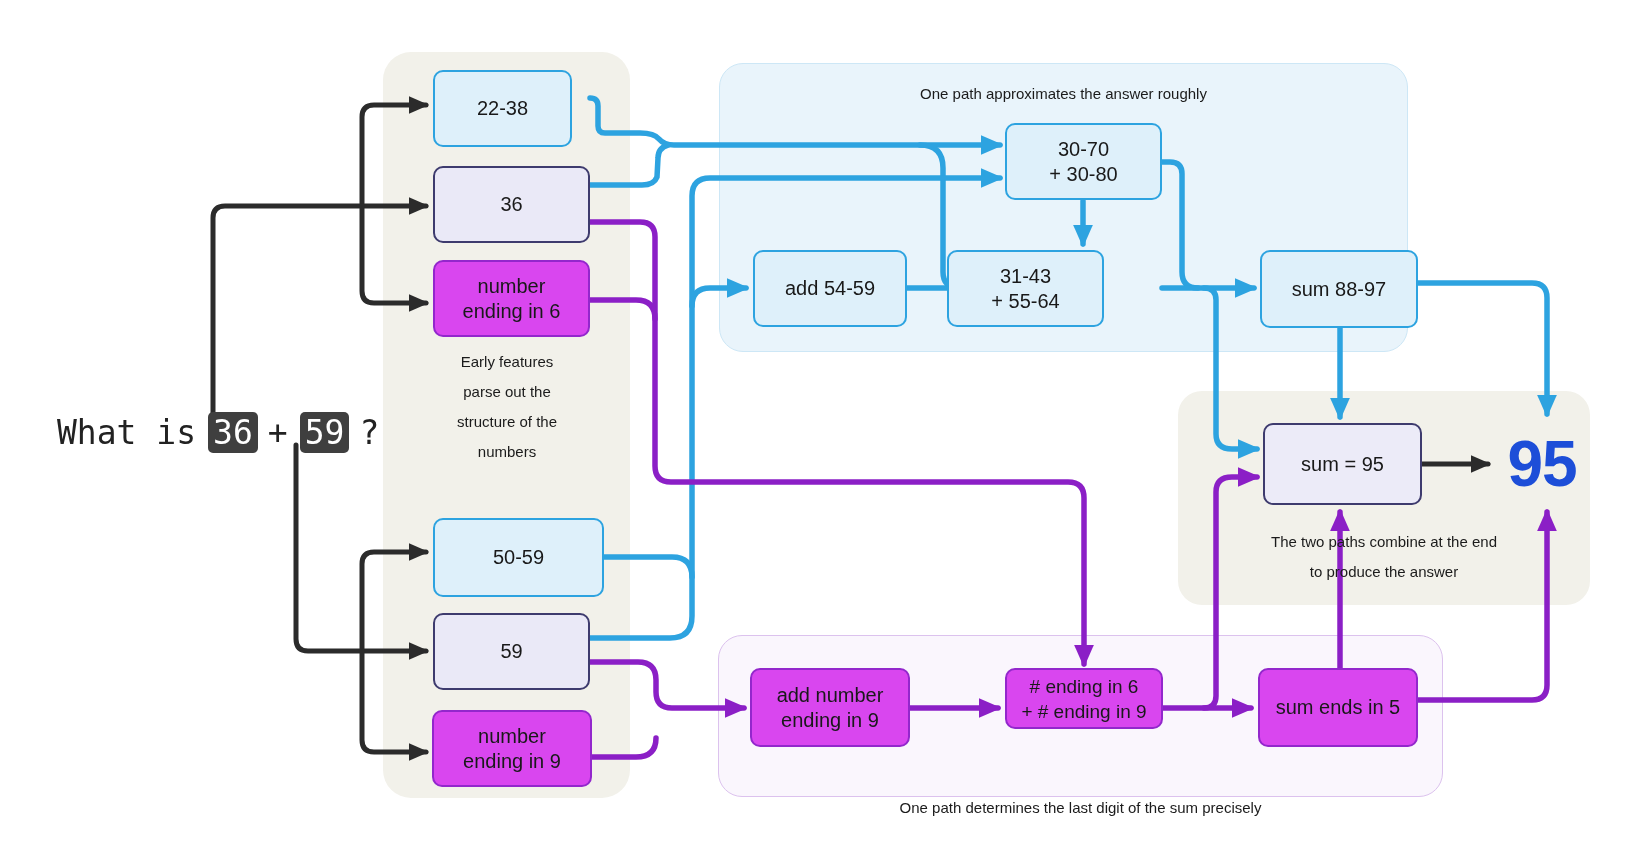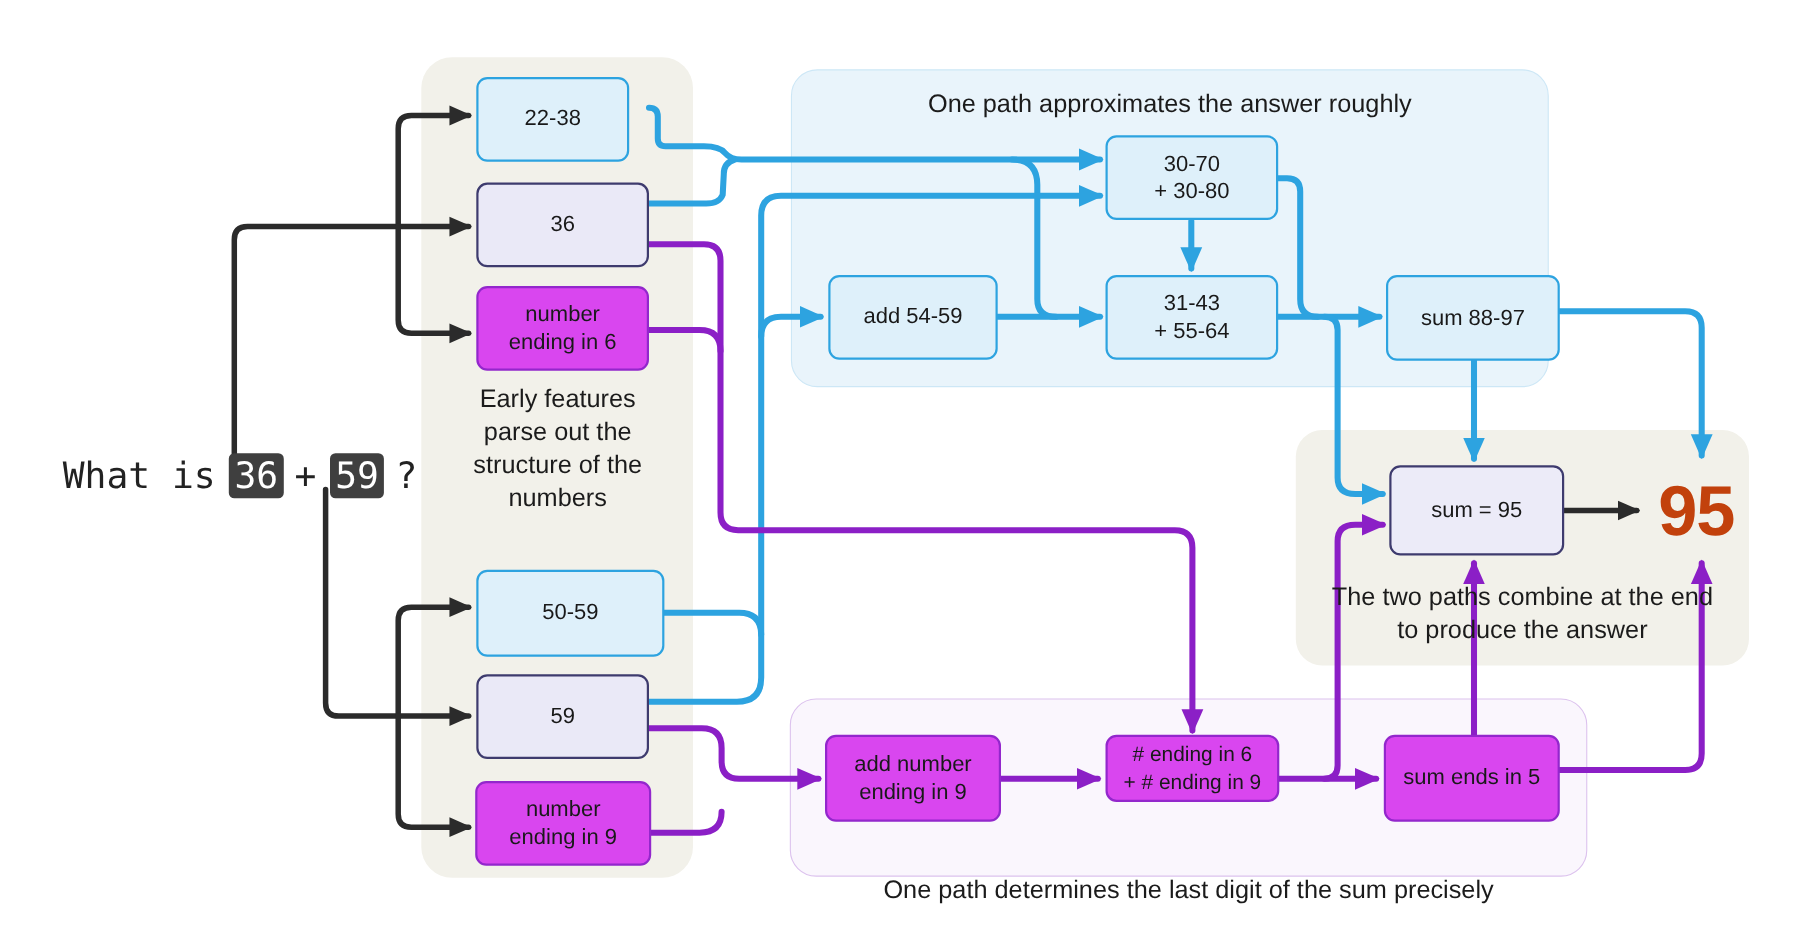--- a/index.html
+++ b/index.html
@@ -10,30 +10,30 @@
   .panel-blue{background:#e9f4fb;border:1.5px solid #cde7f6;}
   .panel-purple{background:#faf6fd;border:1.5px solid #dcc2ee;}
   #wires{position:absolute;left:0;top:0;z-index:1;}
   .node{position:absolute;z-index:2;display:flex;align-items:center;justify-content:center;
         text-align:center;border-radius:10px;font-size:20px;line-height:25px;color:#191919;
         white-space:pre-line;box-sizing:border-box;background:#fff;}
   .nb{background:#def0fa;border:2.5px solid #2da3e0;}
   .nn{background:#eae9f7;border:2.5px solid #3e3b6e;}
   .np{background:#d946ef;border:2.8px solid #9327cc;}
   .ns{background:#ecebf8;border:2.5px solid #3e3b6e;}
-  .caption{position:absolute;z-index:2;text-align:center;color:#1b1b1b;font-size:23px;
+  .caption{position:absolute;z-index:2;text-align:center;color:#1b1b1b;font-size:15px;
            line-height:30px;white-space:pre-line;}
   #question{position:absolute;left:57px;top:412px;z-index:2;display:flex;align-items:center;
             font-family:"DejaVu Sans Mono","Liberation Mono",monospace;font-size:33px;color:#222;}
   .qtext{white-space:pre;}
   .token{background:#3f3f3f;color:#ffffff;border-radius:5px;padding:1px 5px;margin:0 2px;}
   .tok-gap{margin-left:12px;margin-right:10px;}
   #big-answer{position:absolute;left:1496px;top:426px;width:92px;height:76px;z-index:2;
               display:flex;align-items:center;justify-content:center;
-              font-size:64px;font-weight:bold;color:#c2410c;letter-spacing:-1px;}
+              font-size:64px;font-weight:bold;color:#1d4ed8;letter-spacing:-1px;}
 </style>
 </head>
 <body>
 
 <div id="canvas">
 
   <div class="panel panel-gray" style="left:383px;top:52px;width:247px;height:746px;"></div>
   <div class="panel panel-blue" style="left:719px;top:63px;width:689px;height:289px;border-radius:24px;"></div>
   <div class="panel panel-purple" style="left:718px;top:635px;width:725px;height:162px;border-radius:24px;"></div>
   <div class="panel panel-gray" style="left:1178px;top:391px;width:412px;height:214px;border-radius:24px;"></div>
@@ -103,21 +103,21 @@
   <div class="node np" style="left:433px;top:260px;width:157px;height:77px;">number
 ending in 6</div>
   <div class="node nb" style="left:433px;top:518px;width:171px;height:79px;">50-59</div>
   <div class="node nn" style="left:433px;top:613px;width:157px;height:77px;">59</div>
   <div class="node np" style="left:432px;top:710px;width:160px;height:77px;">number
 ending in 9</div>
 
   <div class="node nb" style="left:1005px;top:123px;width:157px;height:77px;">30-70
 + 30-80</div>
   <div class="node nb" style="left:753px;top:250px;width:154px;height:77px;">add 54-59</div>
-  <div class="node nb" style="left:1005px;top:250px;width:157px;height:77px;">31-43
+  <div class="node nb" style="left:947px;top:250px;width:157px;height:77px;">31-43
 + 55-64</div>
   <div class="node nb" style="left:1260px;top:250px;width:158px;height:78px;">sum 88-97</div>
 
   <div class="node np" style="left:750px;top:668px;width:160px;height:79px;">add number
 ending in 9</div>
   <div class="node np" style="left:1005px;top:668px;width:158px;height:61px;font-size:19px;"># ending in 6
 + # ending in 9</div>
   <div class="node np" style="left:1258px;top:668px;width:160px;height:79px;">sum ends in 5</div>
 
   <div class="node ns" style="left:1263px;top:423px;width:159px;height:82px;">sum = 95</div>

